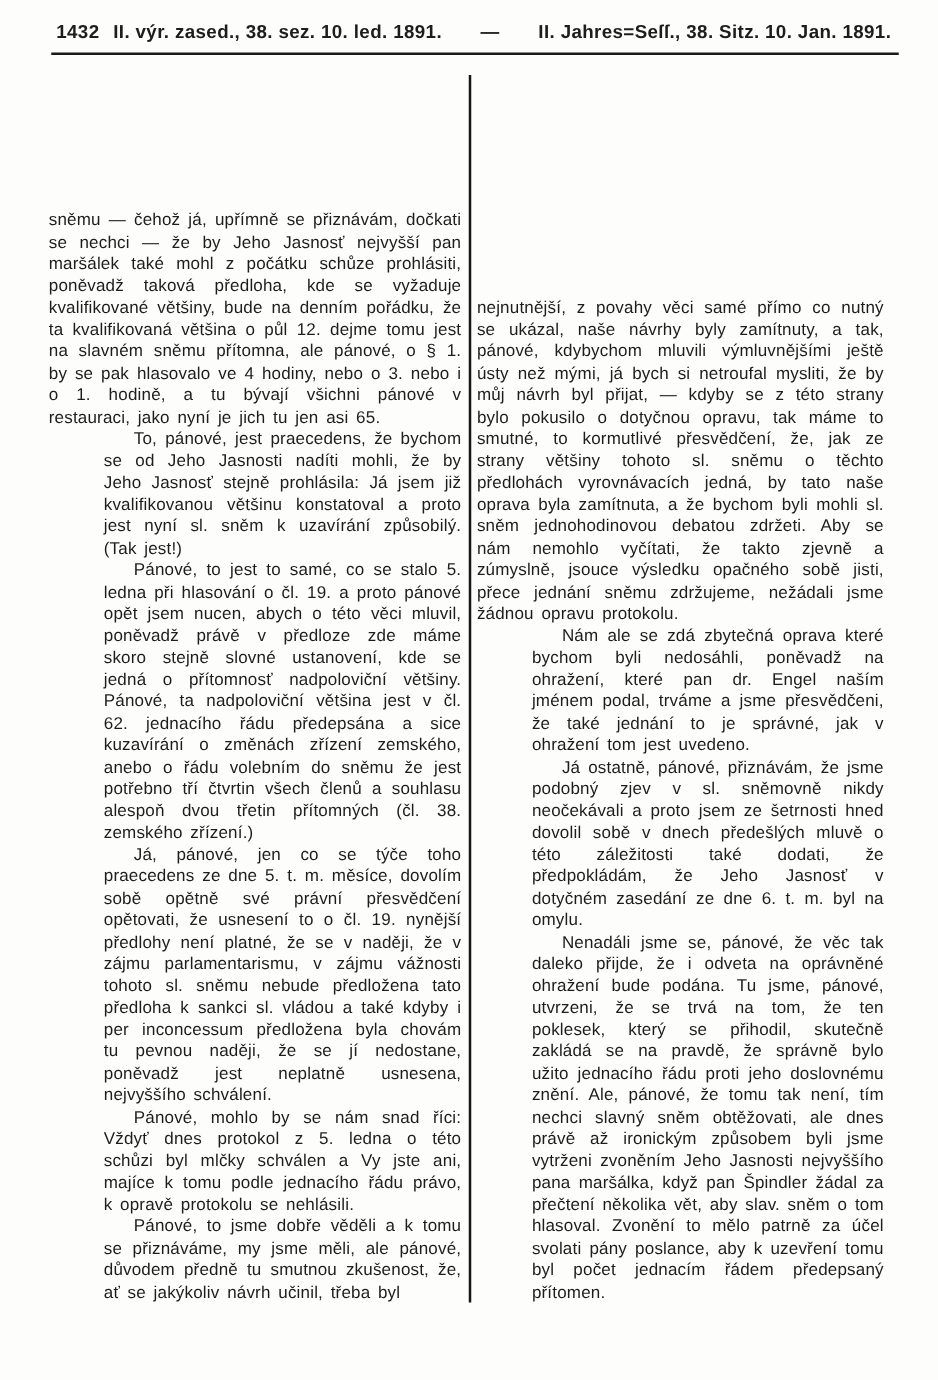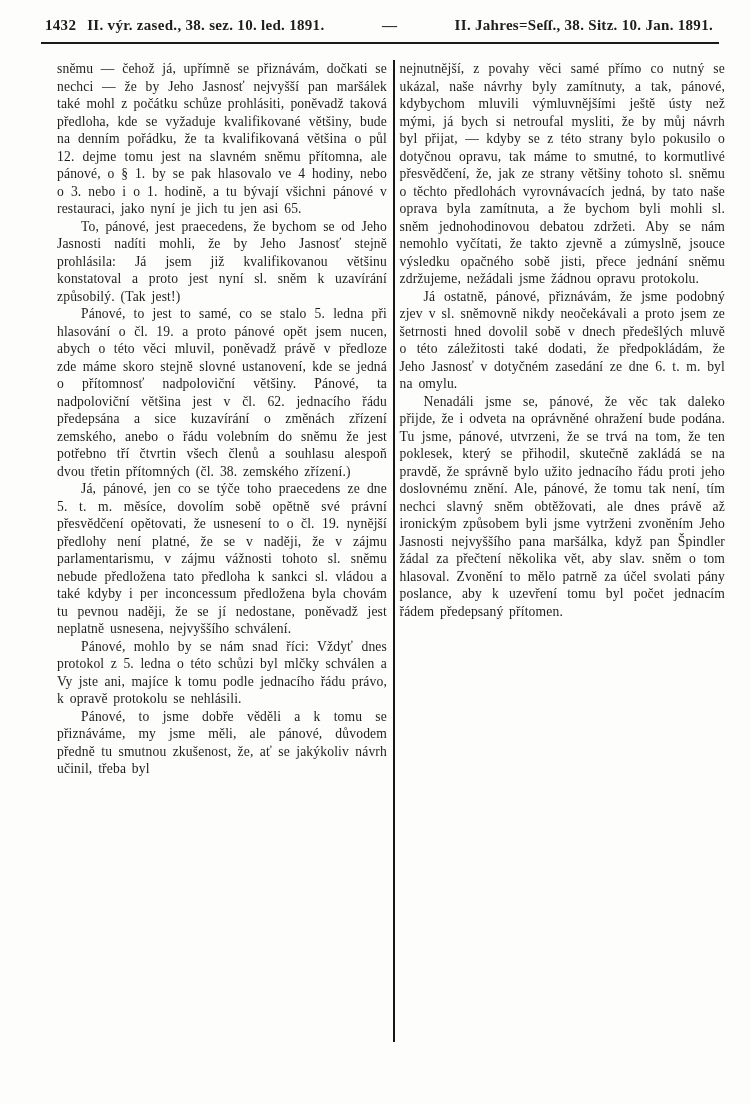--- a/index.html
+++ b/index.html
@@ -6,21 +6,21 @@
     margin: 0;
     padding: 0;
     background: #fdfdfc;
   }
   .page {
     position: relative;
     width: 750px;
     height: 1104px;
     background: #fdfdfc;
     overflow: hidden;
-    font-family: Liberation Serif, serif;
+    font-family: Liberation Sans, sans-serif;
     color: #1d1d1d;
   }
   .header {
     position: absolute;
     top: 17px;
     left: 45px;
     width: 668px;
     display: flex;
     justify-content: space-between;
     align-items: baseline;
@@ -37,24 +37,24 @@
     position: absolute;
     top: 42px;
     left: 41px;
     width: 678px;
     height: 2px;
     background: #1a1a1a;
   }
   .columns {
     position: absolute;
     top: 60px;
-    left: 57px;
+    left: 39px;
     width: 668px;
     display: flex;
-    align-items: flex-start;
+    align-items: flex-end;
   }
   .col {
     width: 330px;
     flex: 0 0 330px;
     font-size: 13.6px;
     line-height: 17.5px;
     text-align: justify;
     letter-spacing: 0.15px;
     word-spacing: 2.2px;
   }
@@ -67,20 +67,21 @@
     width: 1.5px;
     height: 982px;
     background: #161616;
     margin: 0 5px 0 6px;
   }
   .para {
     margin: 0;
   }
   .para.indent {
     text-indent: 24px;
+    margin-left: 44px;
   }
 </style>
 </head>
 <body>
 
 <div class="page">
 
   <header class="header">
     <span class="hgroup">
       <span>1432</span>
@@ -97,18 +98,19 @@
         <p class="para">sněmu — čehož já, upřímně se přiznávám, dočkati se nechci — že by Jeho Jasnosť nejvyšší pan maršálek také mohl z počátku schůze prohlásiti, poněvadž taková předloha, kde se vyžaduje kvalifikované většiny, bude na denním pořádku, že ta kvalifikovaná většina o půl 12. dejme tomu jest na slavném sněmu přítomna, ale pánové, o § 1. by se pak hlasovalo ve 4 hodiny, nebo o 3. nebo i o 1. hodině, a tu bývají všichni pánové v restauraci, jako nyní je jich tu jen asi 65.</p>
         <p class="para indent">To, pánové, jest praecedens, že bychom se od Jeho Jasnosti nadíti mohli, že by Jeho Jasnosť stejně prohlásila: Já jsem již kvalifikovanou většinu konstatoval a proto jest nyní sl. sněm k uzavírání způsobilý. (Tak jest!)</p>
         <p class="para indent">Pánové, to jest to samé, co se stalo 5. ledna při hlasování o čl. 19. a proto pánové opět jsem nucen, abych o této věci mluvil, poněvadž právě v předloze zde máme skoro stejně slovné ustanovení, kde se jedná o přítomnosť nadpoloviční většiny. Pánové, ta nadpoloviční většina jest v čl. 62. jednacího řádu předepsána a sice kuzavírání o změnách zřízení zemského, anebo o řádu volebním do sněmu že jest potřebno tří čtvrtin všech členů a souhlasu alespoň dvou třetin přítomných (čl. 38. zemského zřízení.)</p>
         <p class="para indent">Já, pánové, jen co se týče toho praecedens ze dne 5. t. m. měsíce, dovolím sobě opětně své právní přesvědčení opětovati, že usnesení to o čl. 19. nynější předlohy není platné, že se v naději, že v zájmu parlamentarismu, v zájmu vážnosti tohoto sl. sněmu nebude předložena tato předloha k sankci sl. vládou a také kdyby i per inconcessum předložena byla chovám tu pevnou naději, že se jí nedostane, poněvadž jest neplatně usnesena, nejvyššího schválení.</p>
         <p class="para indent">Pánové, mohlo by se nám snad říci: Vždyť dnes protokol z 5. ledna o této schůzi byl mlčky schválen a Vy jste ani, majíce k tomu podle jednacího řádu právo, k opravě protokolu se nehlásili.</p>
         <p class="para indent">Pánové, to jsme dobře věděli a k tomu se přiznáváme, my jsme měli, ale pánové, důvodem předně tu smutnou zkušenost, že, ať se jakýkoliv návrh učinil, třeba byl</p>
       </section>
     <div class="divider"></div>
     <section class="col right">
         <p class="para">nejnutnější, z povahy věci samé přímo co nutný se ukázal, naše návrhy byly zamítnuty, a tak, pánové, kdybychom mluvili výmluvnějšími ještě ústy než mými, já bych si netroufal mysliti, že by můj návrh byl přijat, — kdyby se z této strany bylo pokusilo o dotyčnou opravu, tak máme to smutné, to kormutlivé přesvědčení, že, jak ze strany většiny tohoto sl. sněmu o těchto předlohách vyrovnávacích jedná, by tato naše oprava byla zamítnuta, a že bychom byli mohli sl. sněm jednohodinovou debatou zdržeti. Aby se nám nemohlo vyčítati, že takto zjevně a zúmyslně, jsouce výsledku opačného sobě jisti, přece jednání sněmu zdržujeme, nežádali jsme žádnou opravu protokolu.</p>
+        <p class="para indent">Nám ale se zdá zbytečná oprava které bychom byli nedosáhli, poněvadž na ohražení, které pan dr. Engel naším jménem podal, trváme a jsme přesvědčeni, že také jednání to je správné, jak v ohražení tom jest uvedeno.</p>
         <p class="para indent">Já ostatně, pánové, přiznávám, že jsme podobný zjev v sl. sněmovně nikdy neočekávali a proto jsem ze šetrnosti hned dovolil sobě v dnech předešlých mluvě o této záležitosti také dodati, že předpokládám, že Jeho Jasnosť v dotyčném zasedání ze dne 6. t. m. byl na omylu.</p>
         <p class="para indent">Nenadáli jsme se, pánové, že věc tak daleko přijde, že i odveta na oprávněné ohražení bude podána. Tu jsme, pánové, utvrzeni, že se trvá na tom, že ten poklesek, který se přihodil, skutečně zakládá se na pravdě, že správně bylo užito jednacího řádu proti jeho doslovnému znění. Ale, pánové, že tomu tak není, tím nechci slavný sněm obtěžovati, ale dnes právě až ironickým způsobem byli jsme vytrženi zvoněním Jeho Jasnosti nejvyššího pana maršálka, když pan Špindler žádal za přečtení několika vět, aby slav. sněm o tom hlasoval. Zvonění to mělo patrně za účel svolati pány poslance, aby k uzevření tomu byl počet jednacím řádem předepsaný přítomen.</p>
       </section>
   </main>
 
 </div>
 
 </body></html>

